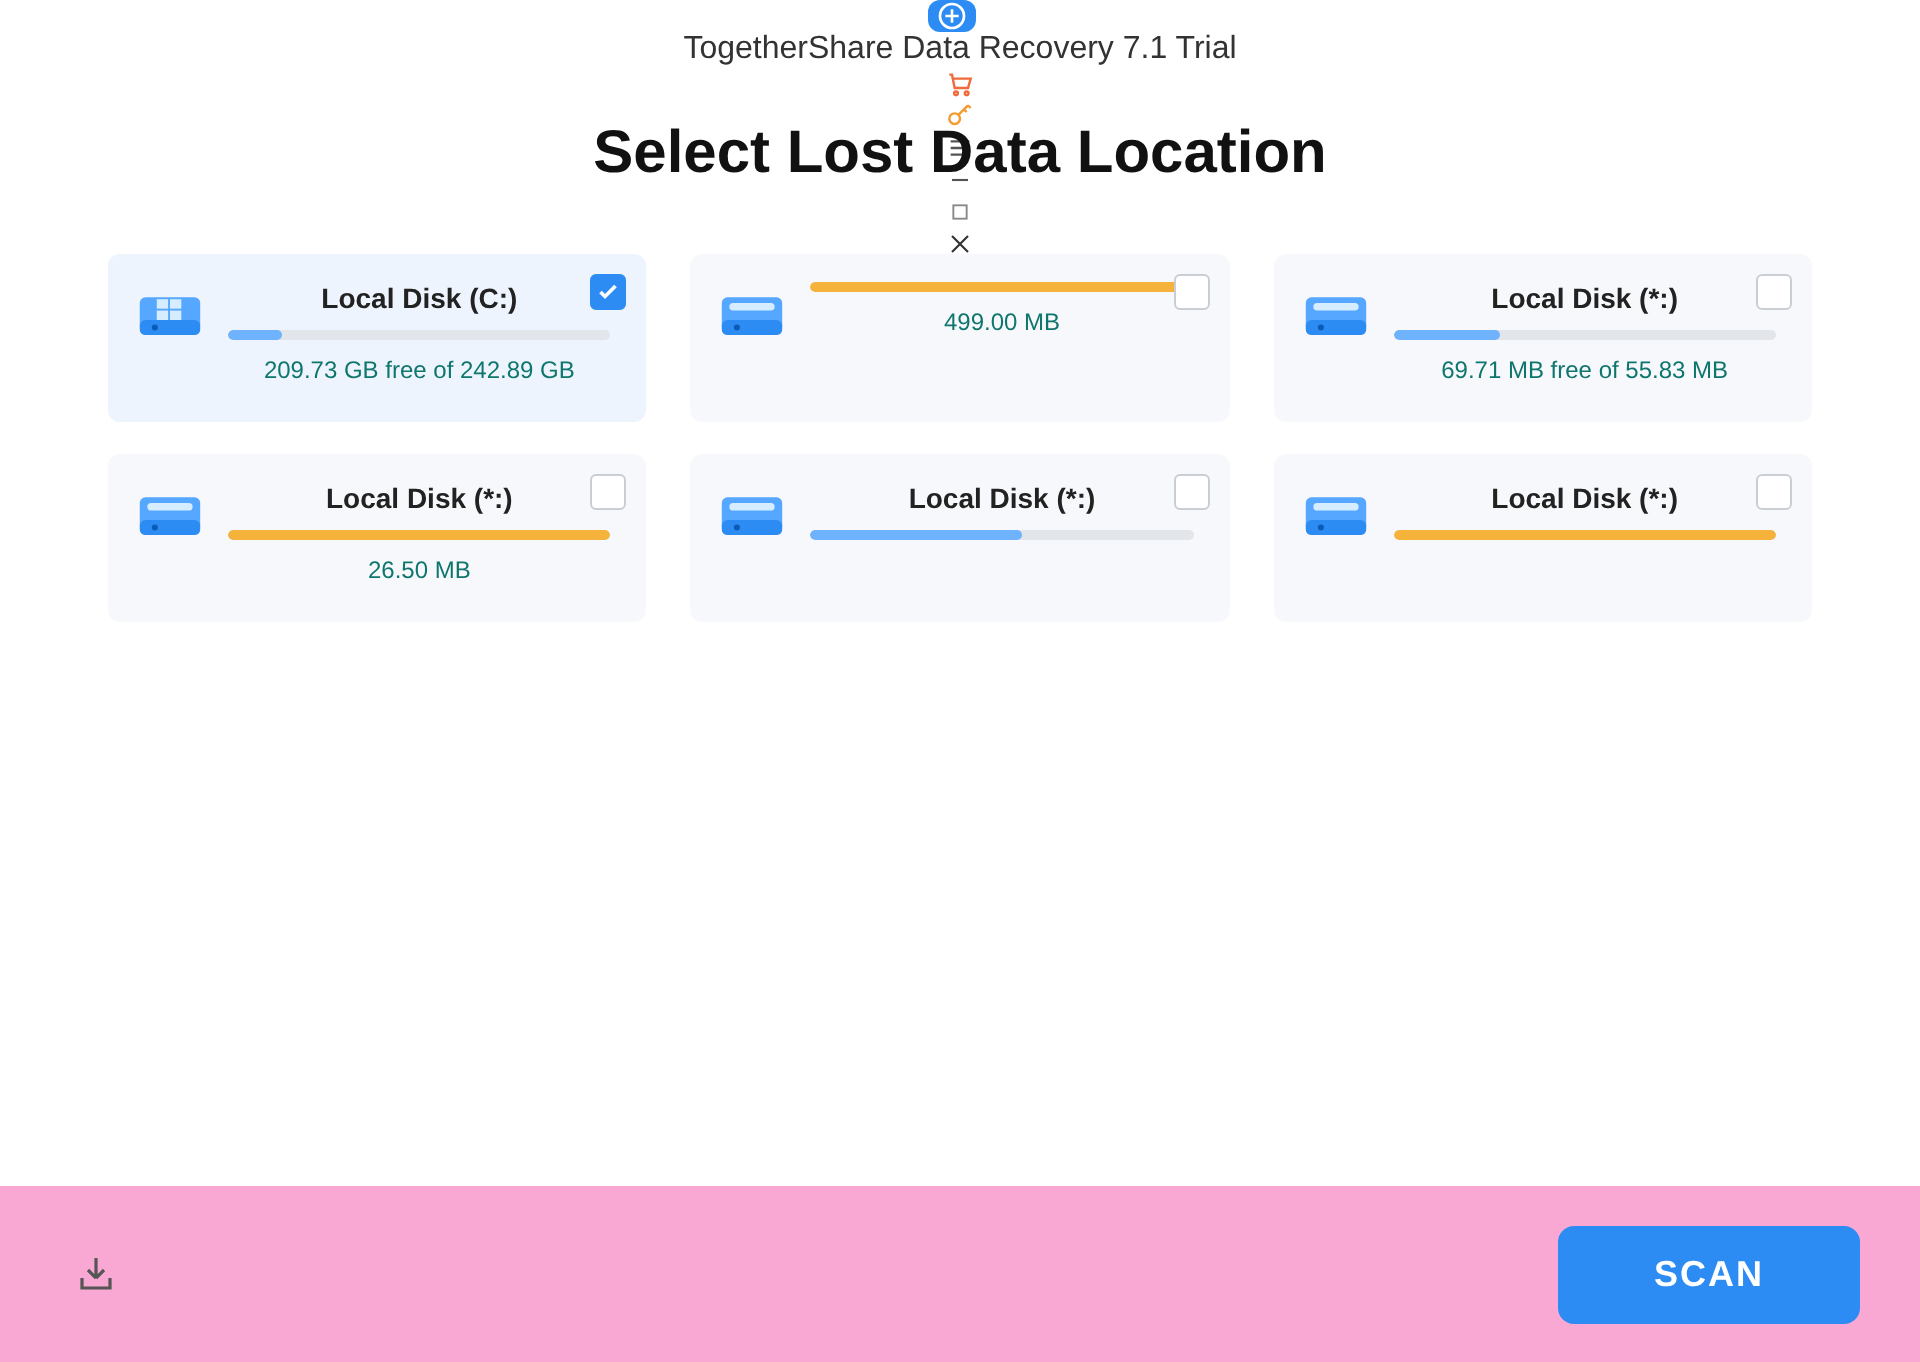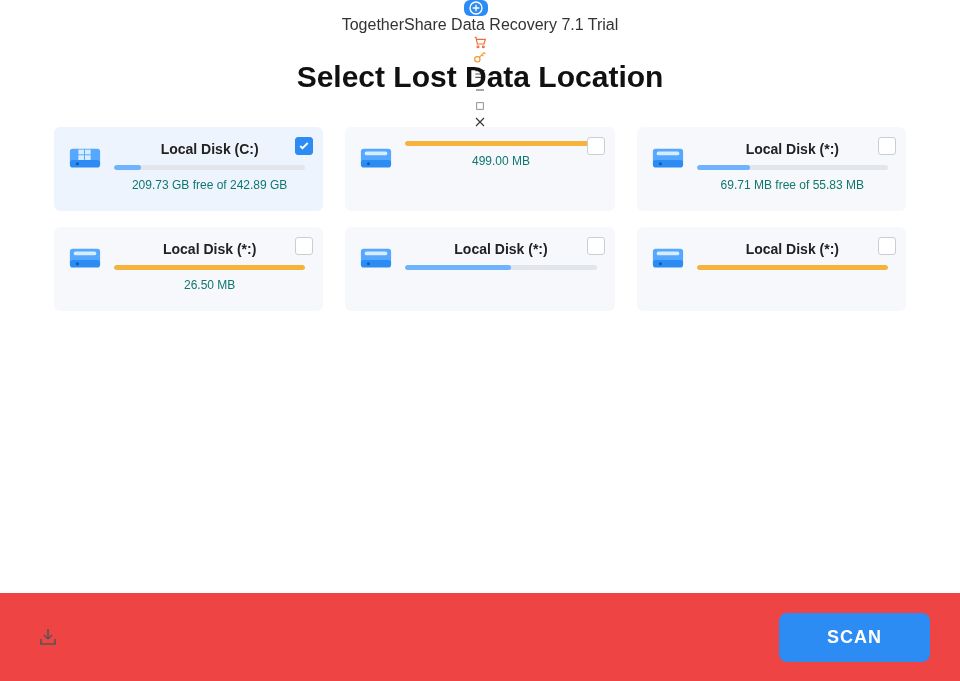--- a/index.html
+++ b/index.html
@@ -125,21 +125,21 @@
     background: #fff;
     display: flex; align-items: center; justify-content: center;
   }
   .card .chk.on {
     background: #2c8cf4;
     border-color: #2c8cf4;
   }
   .card .chk.on svg { width: 12px; height: 12px; stroke: #fff; stroke-width: 2.4; fill: none; }
   .footer {
     height: 88px;
-    background: #ef4444;
+    background: #f9a8d4;
     display: flex;
     align-items: center;
     padding: 0 30px;
   }
   .footer .spacer { flex: 1; }
   .import-btn {
     color: #555;
     display: flex; align-items: center; justify-content: center;
     width: 36px; height: 36px;
   }

